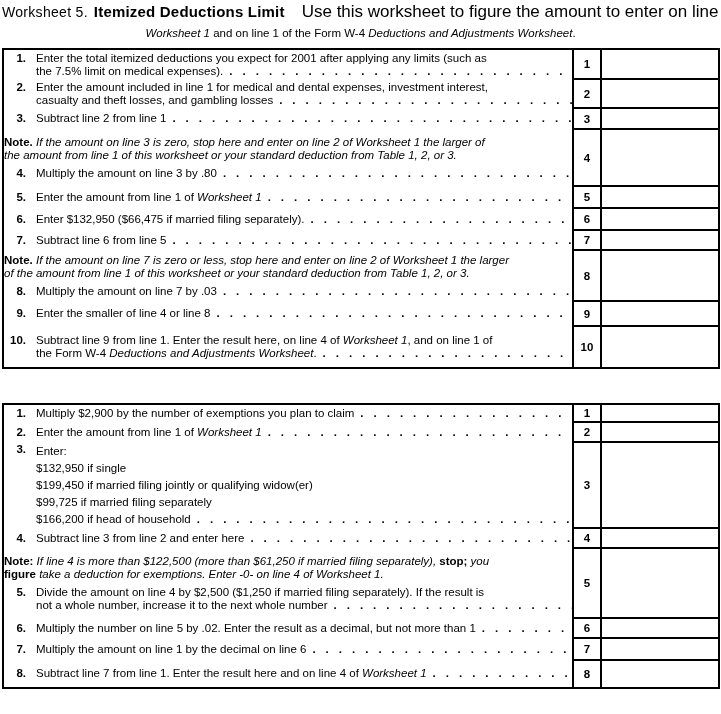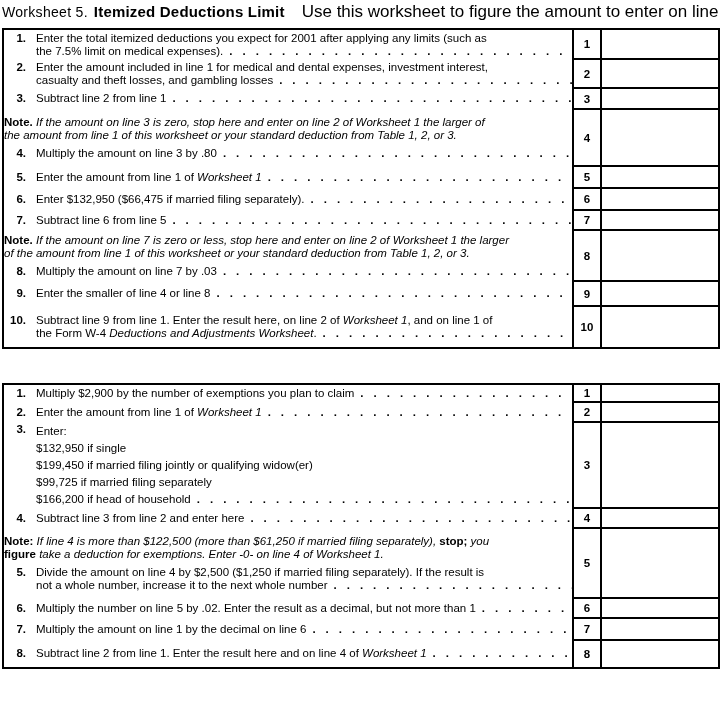--- a/index.html
+++ b/index.html
@@ -58,20 +58,21 @@
 </style>
 </head>
 <body>
 
 <div class="page">
 
   <section>
     <div class="ws-head">
       <span class="ws-prefix">Worksheet 5.</span><span class="ws-title">Itemized Deductions Limit</span><span class="ws-desc">Use this worksheet to figure the amount to enter on line 2 of</span>
     </div>
+    <div class="ws-desc2" id="ws3-desc2"><span class="seg-i">Worksheet 1</span><span> and on line 1 of the Form W-4 </span><span class="seg-i">Deductions and Adjustments Worksheet</span><span>.</span></div>
     <div class="gap-ws3"></div>
     <table class="ws" id="ws3-table">
       <colgroup>
           <col style="width:570px">
           <col style="width:28px">
           <col style="width:118px">
         </colgroup>
       <tbody>
           <tr style="height: 30px;">
             <td class="txt">
@@ -221,21 +222,21 @@
             </td>
             <td class="num">9</td>
             <td class="box"></td>
           </tr>
           <tr style="height: 42px;">
             <td class="txt">
               <div class="item">
                 <span class="inum">10.</span>
                 <div class="itext">
                   <div class="line">
-                    <span class="ltxt"><span>Subtract line 9 from line 1. Enter the result here, on line 2 of </span><span class="seg-i">Worksheet 1</span><span>, and on line 1 of</span></span>
+                    <span class="ltxt"><span>Subtract line 9 from line 1. Enter the result here, on line 4 of </span><span class="seg-i">Worksheet 1</span><span>, and on line 1 of</span></span>
                   </div>
                   <div class="line">
                     <span class="ltxt"><span>the Form W-4 </span><span class="seg-i">Deductions and Adjustments Worksheet</span><span>.</span></span>
                     <span class="dots">............................................................</span>
                   </div>
                 </div>
               </div>
             </td>
             <td class="num">10</td>
             <td class="box"></td>
@@ -378,21 +379,21 @@
             </td>
             <td class="num">7</td>
             <td class="box"></td>
           </tr>
           <tr style="height: 28px;">
             <td class="txt">
               <div class="item">
                 <span class="inum">8.</span>
                 <div class="itext">
                   <div class="line">
-                    <span class="ltxt"><span>Subtract line 2 from line 1. Enter the result here and on line 4 of </span><span class="seg-i">Worksheet 1</span></span>
+                    <span class="ltxt"><span>Subtract line 7 from line 1. Enter the result here and on line 4 of </span><span class="seg-i">Worksheet 1</span></span>
                     <span class="dots">............................................................</span>
                   </div>
                 </div>
               </div>
             </td>
             <td class="num">8</td>
             <td class="box"></td>
           </tr>
         </tbody>
     </table>

